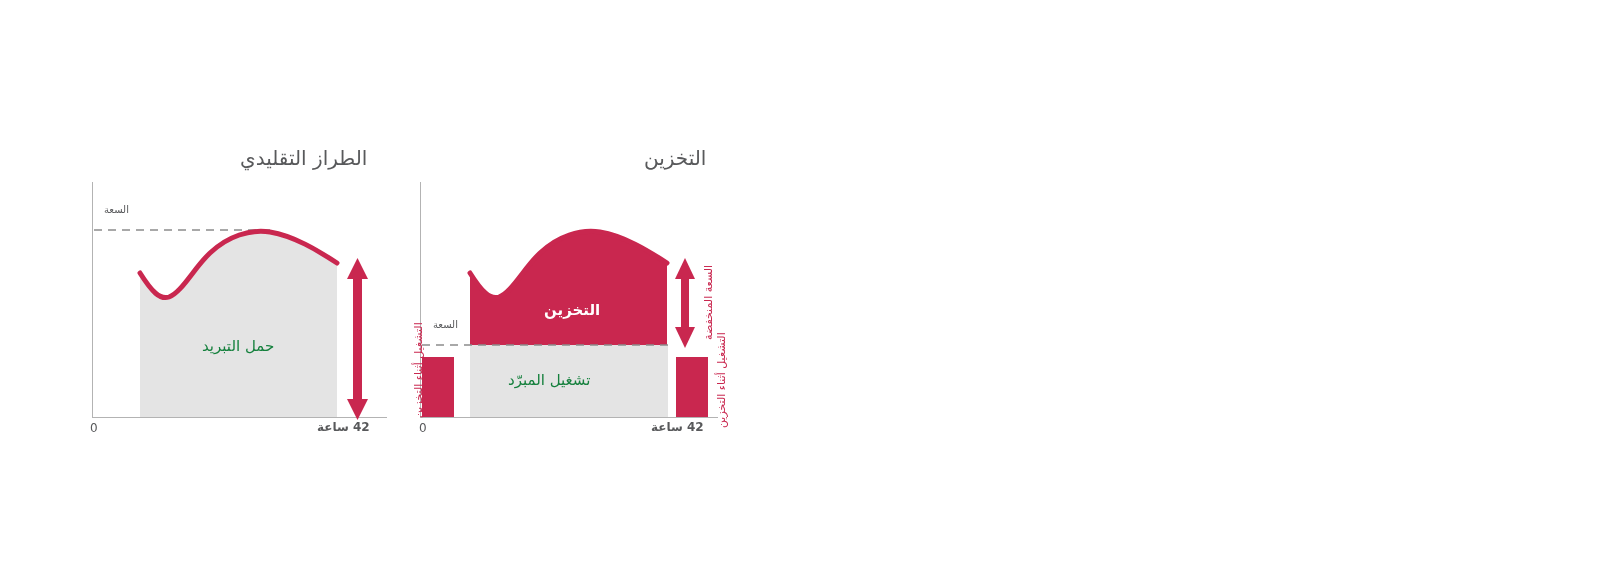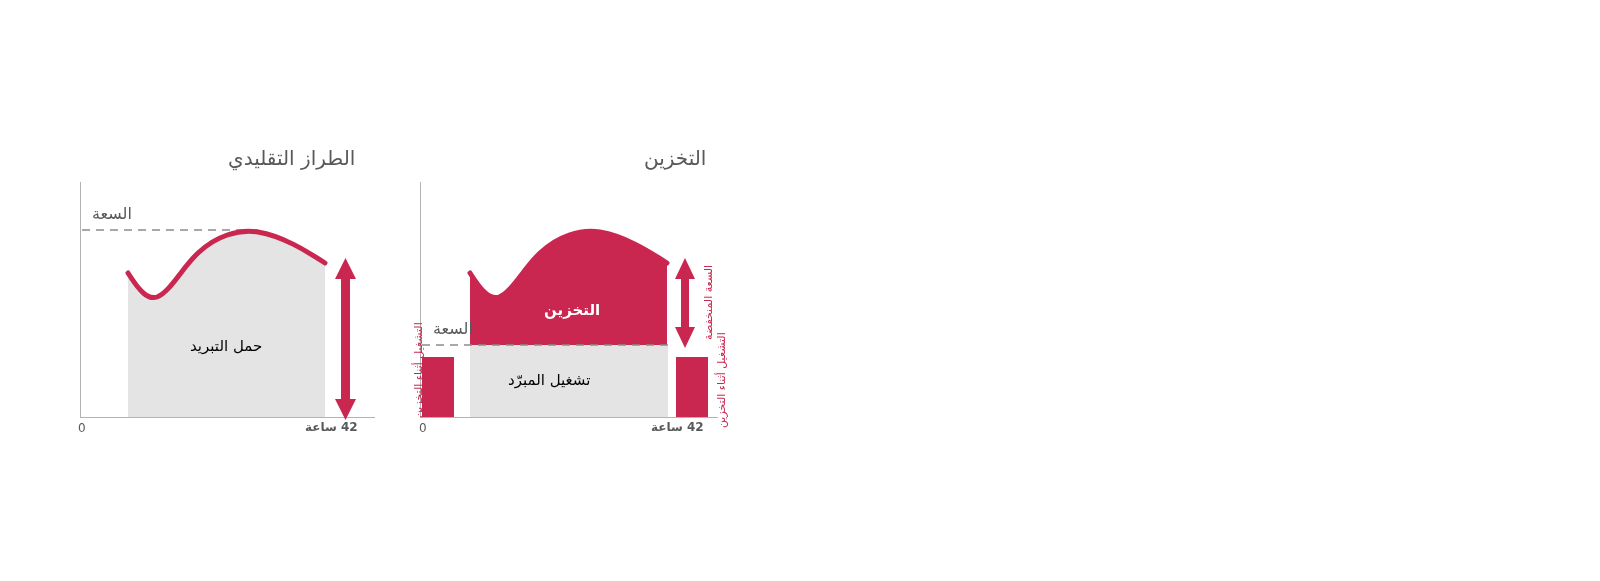--- a/index.html
+++ b/index.html
@@ -19,21 +19,21 @@
     left: 0;
     top: 0;
     width: 1600px;
     height: 581px;
   }
   .panel {
     position: absolute;
     top: 0;
     height: 581px;
   }
-  #panel-traditional { left: 0px;   width: 400px; text-align: center; }
+  #panel-traditional { left: 12px;   width: 400px; text-align: center; }
   #panel-storage     { left: 400px; width: 360px; text-align: right; }
 
   .chart-title {
     position: absolute;
     font-size: 20px;
     color: #58595b;
     white-space: nowrap;
     direction: rtl;
     unicode-bidi: bidi-override;
   }
@@ -49,31 +49,31 @@
   .tick-label {
     position: absolute;
     font-size: 12px;
     color: #58595b;
     white-space: nowrap;
   }
   .tick-rtl { direction: rtl; unicode-bidi: bidi-override; font-weight: bold; }
 
   .inline-label {
     position: absolute;
-    font-size: 16px;
+    font-size: 10px;
     color: #58595b;
     white-space: nowrap;
     direction: rtl;
     unicode-bidi: bidi-override;
   }
 
   .area-label {
     position: absolute;
     font-size: 15px;
-    color: #000000;
+    color: #15803d;
     white-space: nowrap;
     direction: rtl;
     unicode-bidi: bidi-override;
   }
   .area-label.onred { color: #ffffff; font-weight: bold; }
 
   .vlabel {
     position: absolute;
     font-size: 11px;
     color: #c9274f;

